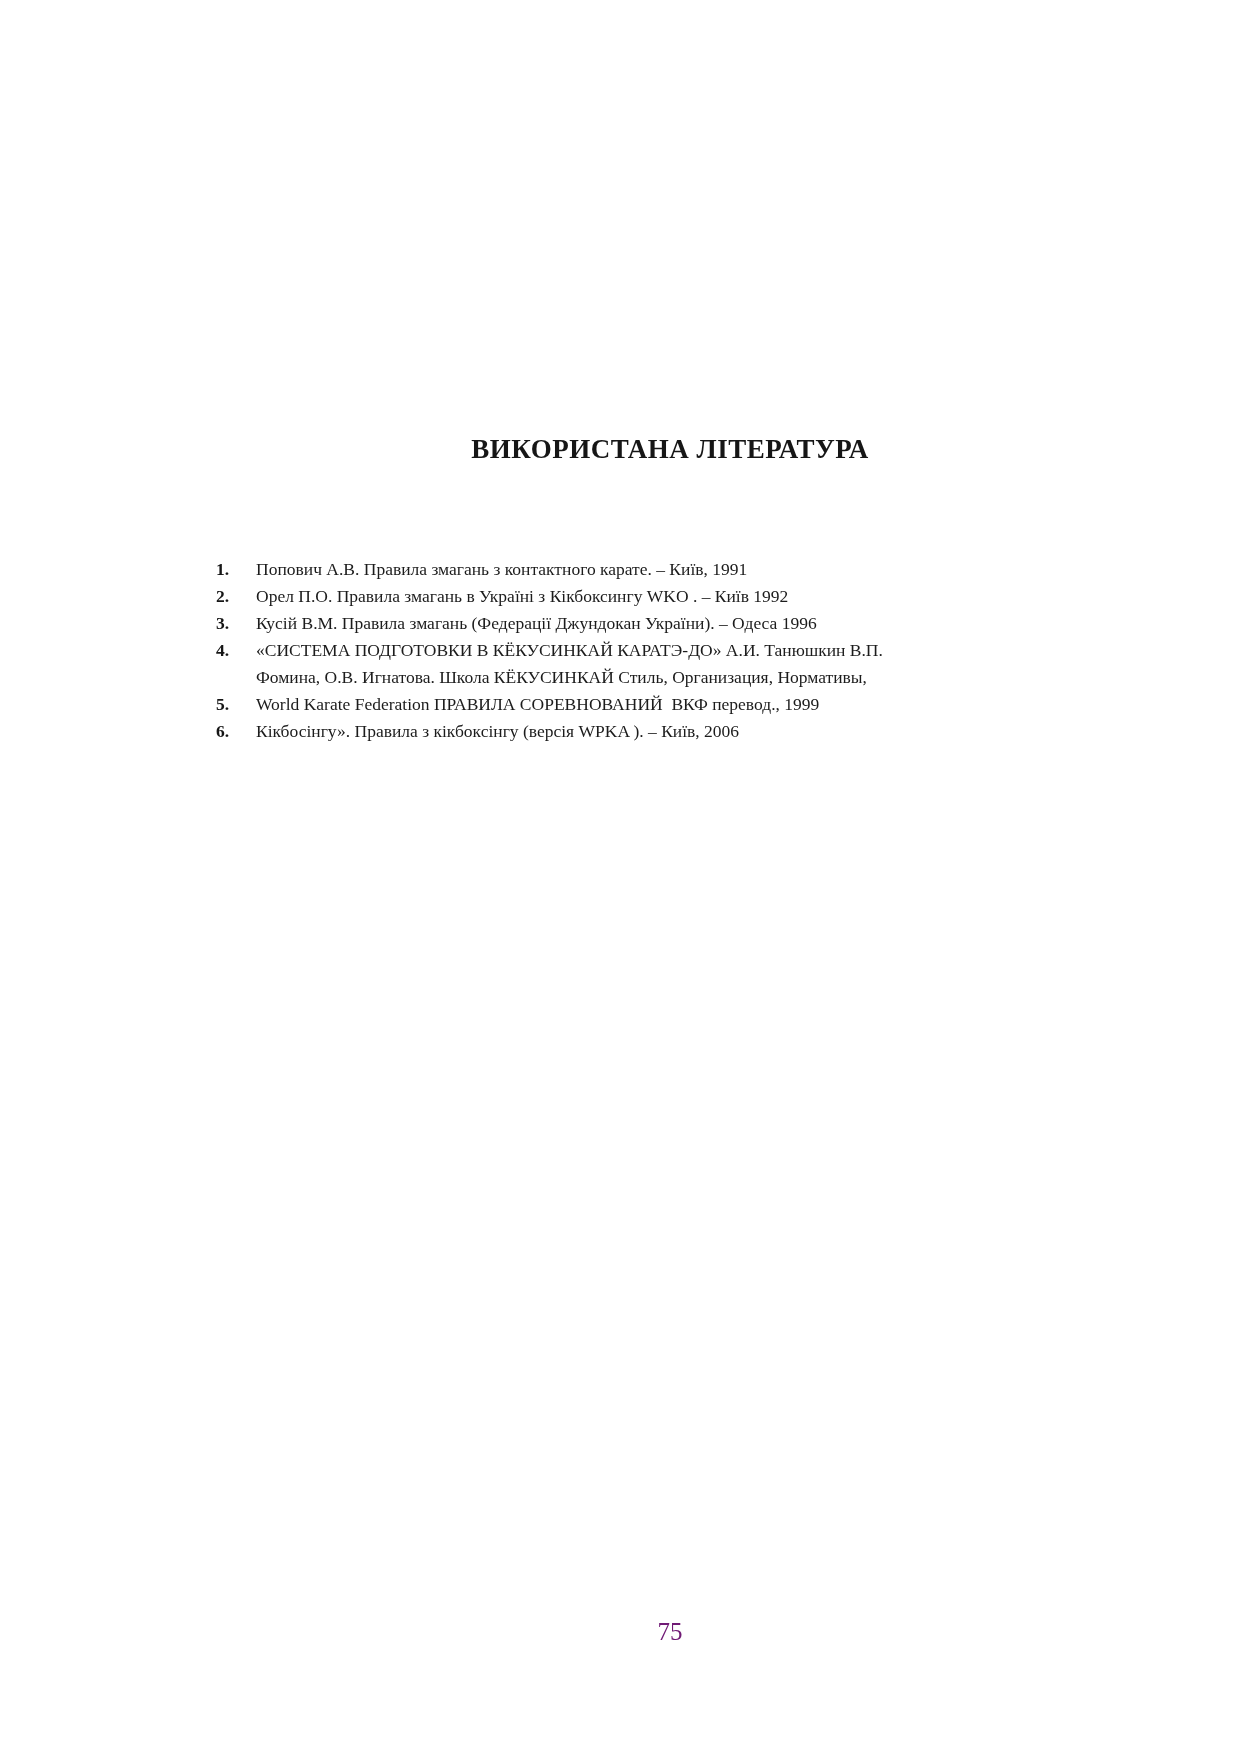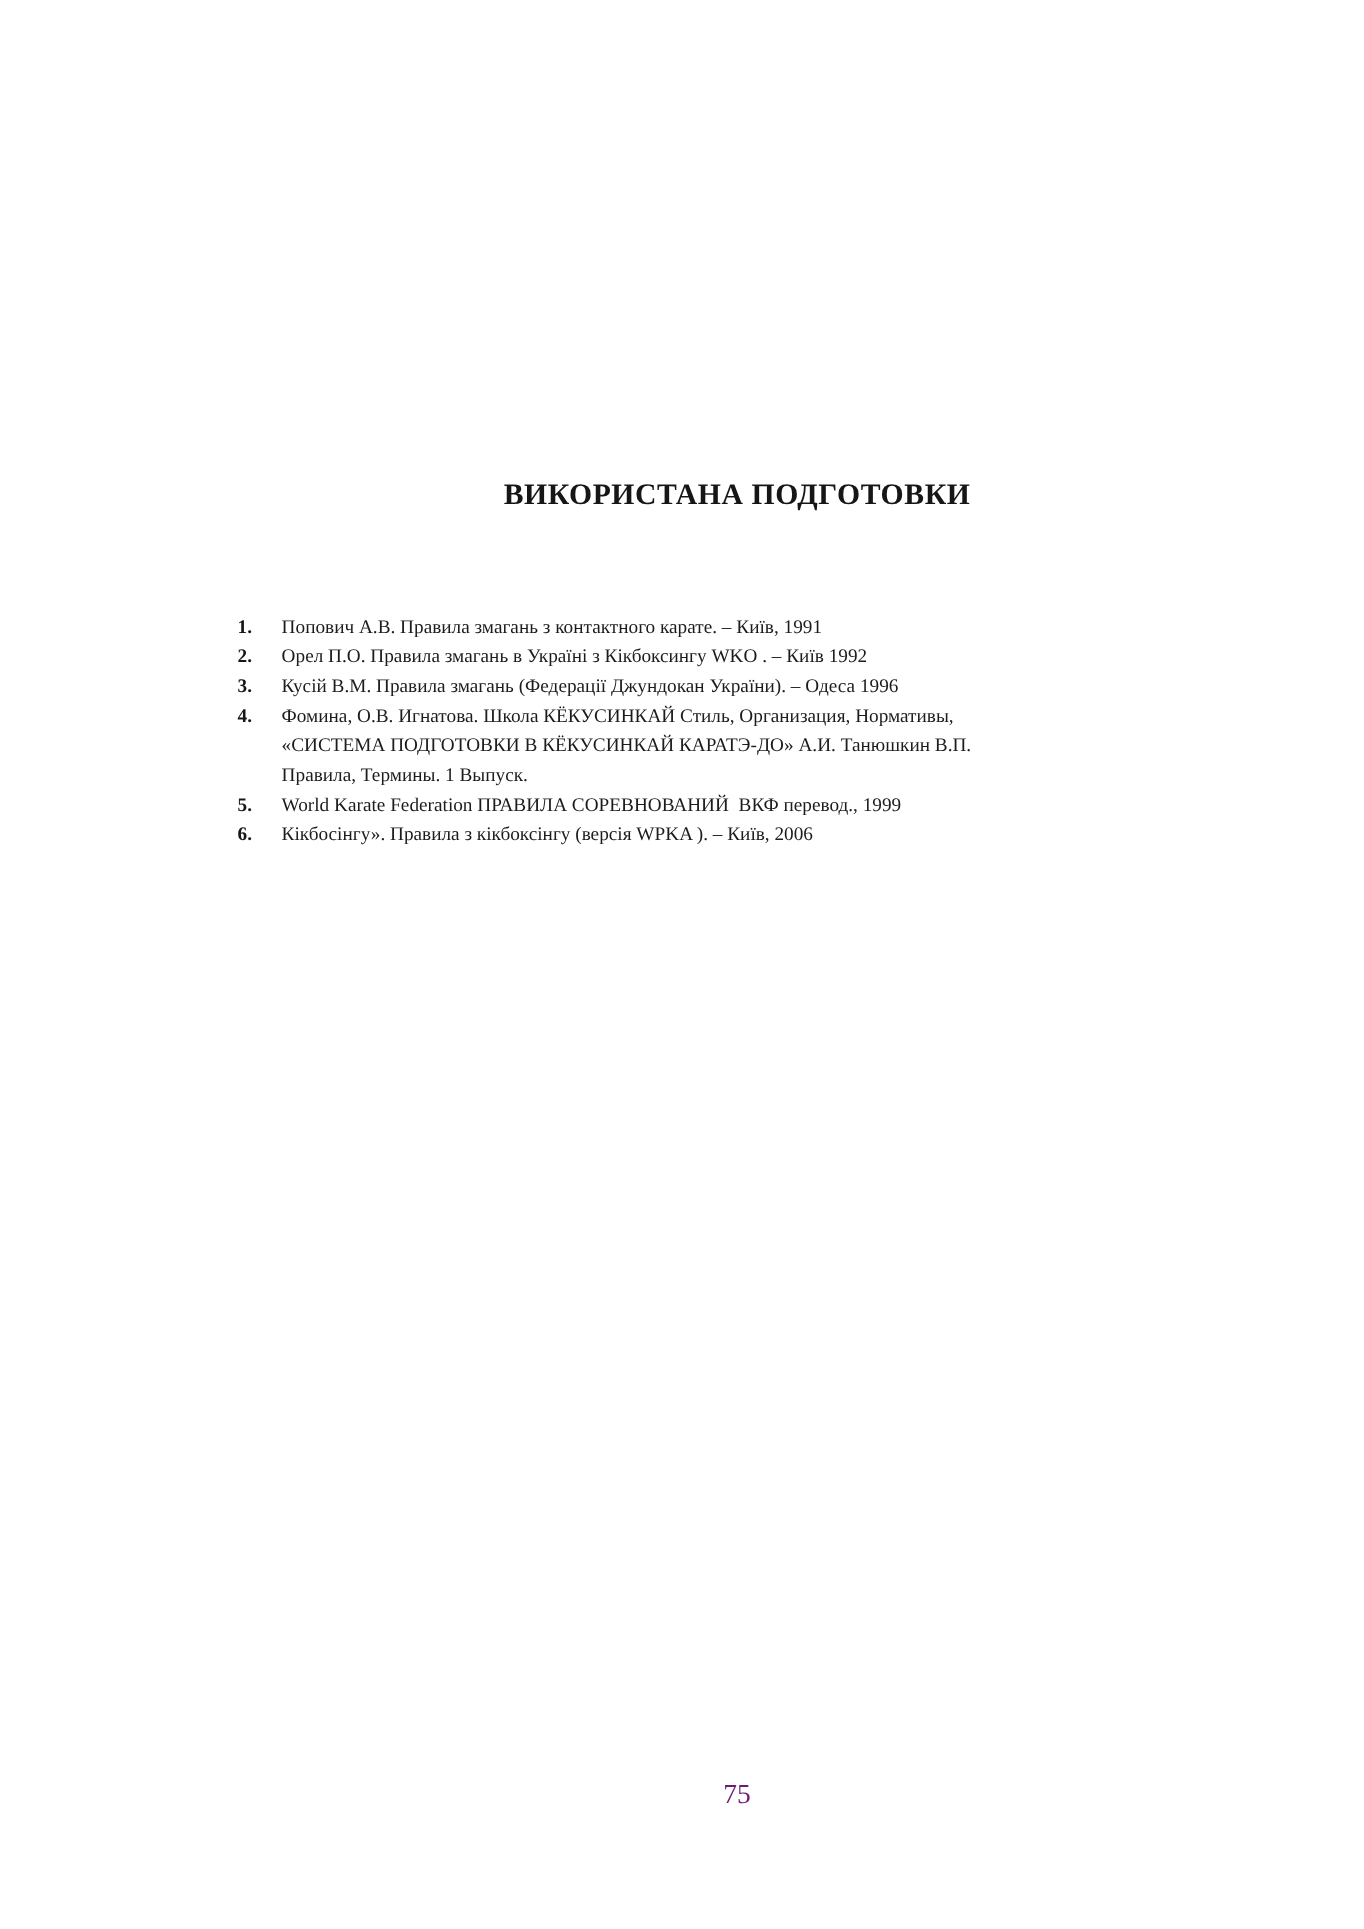--- a/index.html
+++ b/index.html
@@ -65,21 +65,21 @@
     font-size: 25px;
     line-height: 27px;
     color: #701a75;
   }
 </style>
 </head>
 <body>
 
 <div class="page">
 
-  <div class="doc-title">ВИКОРИСТАНА ПОДГОТОВКИ</div>
+  <div class="doc-title">ВИКОРИСТАНА ЛІТЕРАТУРА</div>
 
   <div class="ref-list">
 
     <div class="ref-item">
       <span class="ref-num">1.</span>
       <div class="ref-lines">
         <div class="ref-line">Попович А.В. Правила змагань з контактного карате. – Київ, 1991</div>
       </div>
     </div>
 
@@ -93,23 +93,22 @@
     <div class="ref-item">
       <span class="ref-num">3.</span>
       <div class="ref-lines">
         <div class="ref-line">Кусій В.М. Правила змагань (Федерації Джундокан України). – Одеса 1996</div>
       </div>
     </div>
 
     <div class="ref-item">
       <span class="ref-num">4.</span>
       <div class="ref-lines">
+        <div class="ref-line">«СИСТЕМА ПОДГОТОВКИ В КЁКУСИНКАЙ КАРАТЭ-ДО» А.И. Танюшкин В.П.</div>
         <div class="ref-line">Фомина, О.В. Игнатова. Школа КЁКУСИНКАЙ Стиль, Организация, Нормативы,</div>
-        <div class="ref-line">«СИСТЕМА ПОДГОТОВКИ В КЁКУСИНКАЙ КАРАТЭ-ДО» А.И. Танюшкин В.П.</div>
-        <div class="ref-line">Правила, Термины. 1 Выпуск.</div>
       </div>
     </div>
 
     <div class="ref-item">
       <span class="ref-num">5.</span>
       <div class="ref-lines">
         <div class="ref-line">World Karate Federation ПРАВИЛА СОРЕВНОВАНИЙ  ВКФ перевод., 1999</div>
       </div>
     </div>
 

